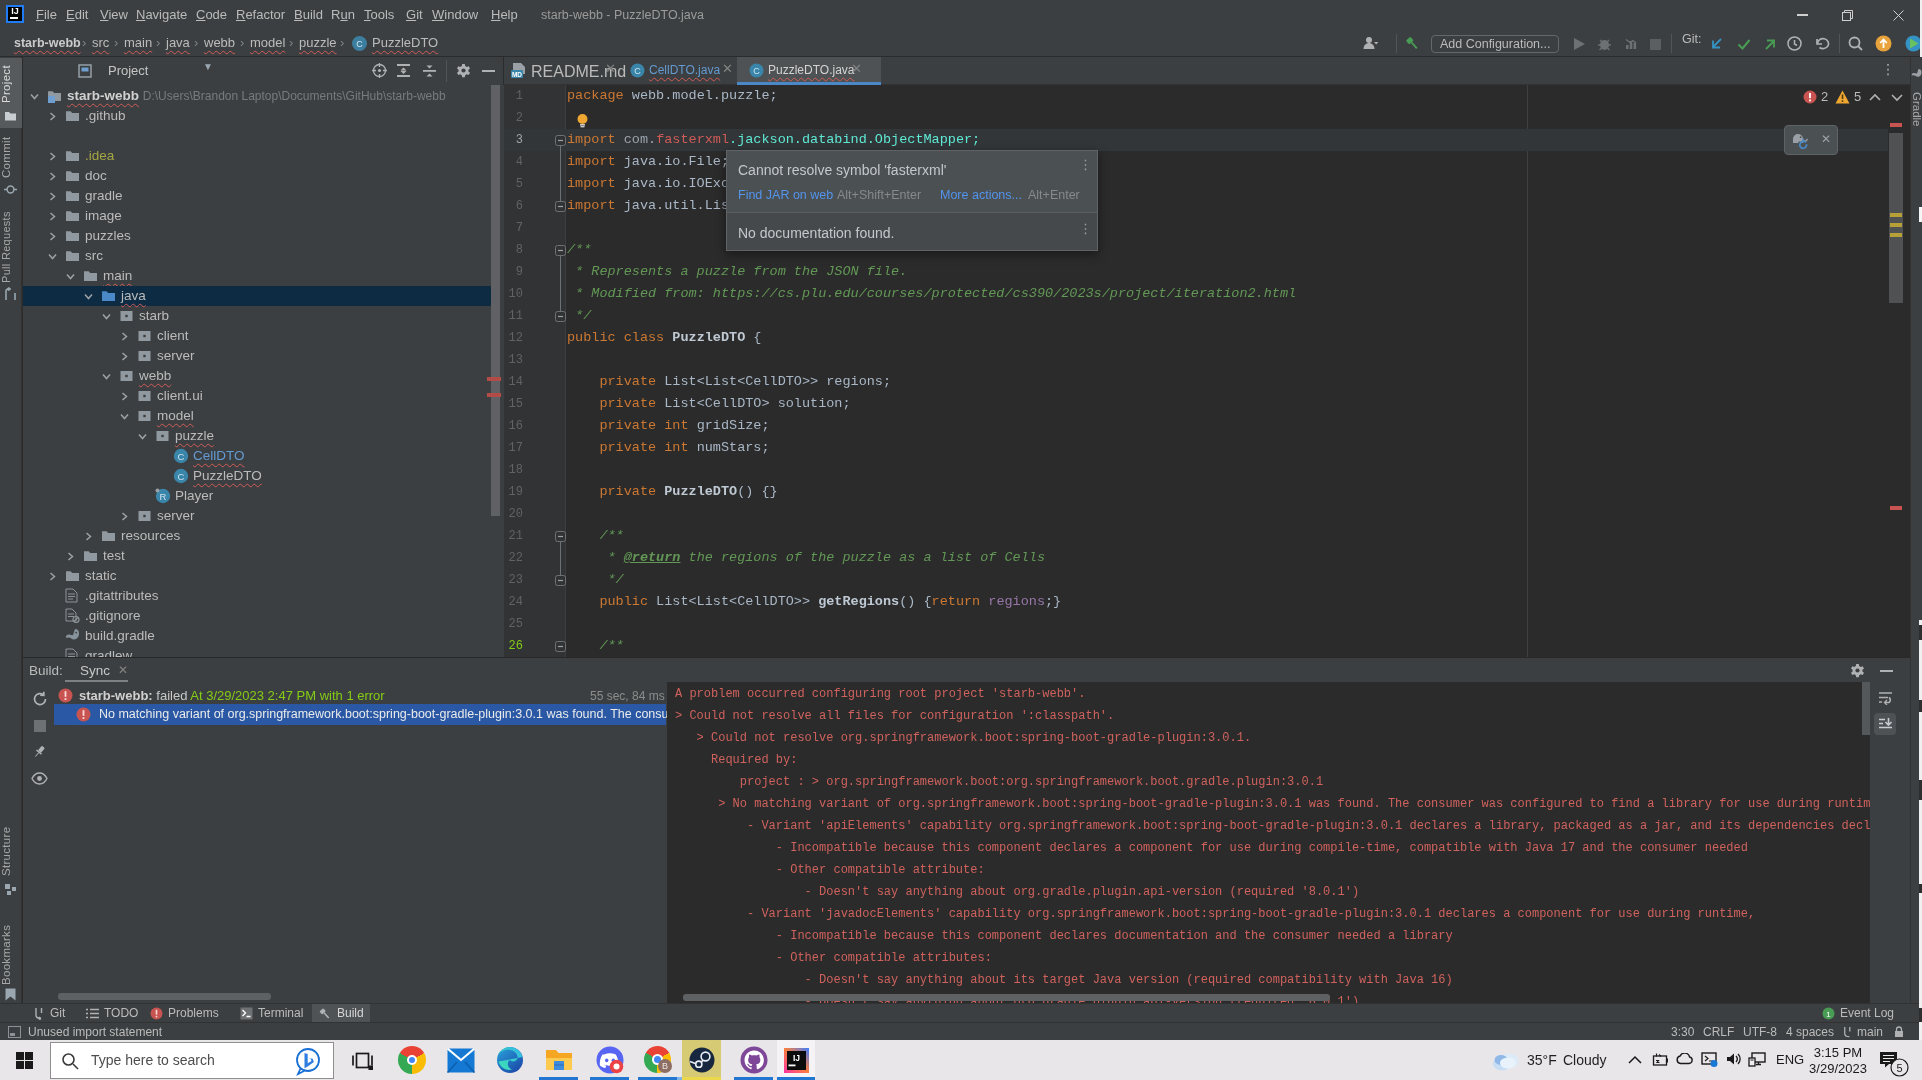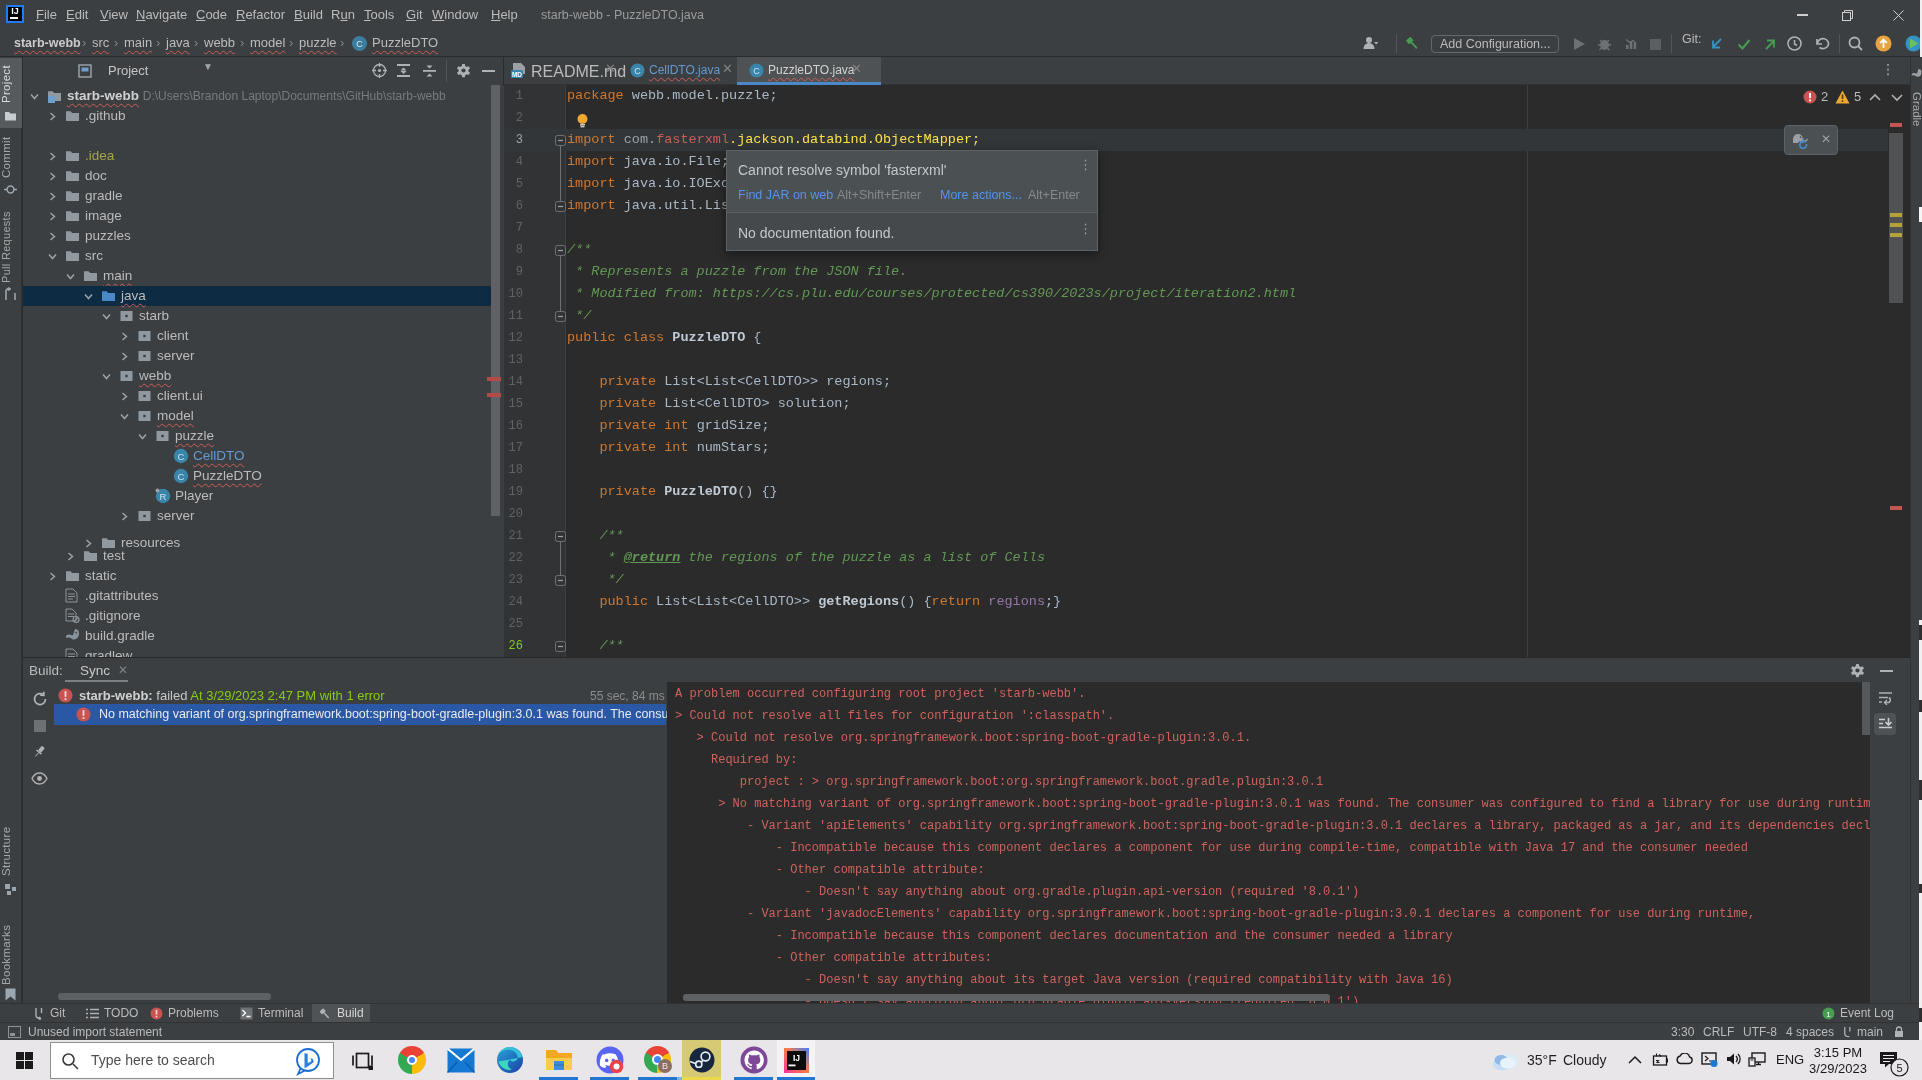--- a/index.html
+++ b/index.html
@@ -398,21 +398,21 @@
     <div class="trow" style="top:421px;">
         <svg class="tchev2" style="left:96px" width="11" height="11" viewBox="0 0 11 11">
           <path d="M3.5 2 l4 3.5 l-4 3.5" fill="none" stroke="#9da2a6" stroke-width="1.5"></path>
         </svg>
         <svg class="tico2" style="left:114px" width="15" height="15" viewBox="0 0 15 15">
           <rect x="1.5" y="3" width="12" height="10" fill="#90999f"></rect>
           <rect x="6.3" y="6.8" width="2.4" height="2.4" fill="#3c3f41"></rect>
         </svg>
         <span class="ttx" style="left:134px;">server</span>
       </div>
-    <div class="trow" style="top:441px;margin-top:7px;">
+    <div class="trow" style="top:441px;">
         <svg class="tchev2" style="left:60px" width="11" height="11" viewBox="0 0 11 11">
           <path d="M3.5 2 l4 3.5 l-4 3.5" fill="none" stroke="#9da2a6" stroke-width="1.5"></path>
         </svg>
         <svg class="tico2" style="left:78px" width="15" height="15" viewBox="0 0 15 15">
           <path d="M1 3.2 h4.6 l1.6 1.8 H14 v8 H1 z" fill="#90999f"></path>
         </svg>
         <span class="ttx" style="left:98px;">resources</span>
       </div>
     <div class="trow" style="top:461px;">
         <svg class="tchev2" style="left:42px" width="11" height="11" viewBox="0 0 11 11">
@@ -546,21 +546,21 @@
         <path d="M3 5.5 h5" stroke="#9da2a6" stroke-width="1.2"></path>
       </svg>
     <svg class="abs" style="left:51px;top:490px" width="11" height="11" viewBox="0 0 11 11">
         <rect x="0.5" y="0.5" width="10" height="10" rx="2" fill="#313335" stroke="#6e7275"></rect>
         <path d="M3 5.5 h5" stroke="#9da2a6" stroke-width="1.2"></path>
       </svg>
     <div class="abs" style="left:56px;top:61px;width:1px;height:55px;background:#6e7275"></div>
     <div class="abs" style="left:56px;top:171px;width:1px;height:55px;background:#6e7275"></div>
     <div class="abs" style="left:56px;top:457px;width:1px;height:33px;background:#6e7275"></div>
     <div class="cl" style="top:0px"><span class="kw">package</span> webb.model.puzzle;</div>
-    <div class="cl" style="top:44px"><span class="kw">import</span> <span style="color:#9aa2ab">com.</span><span class="err">fasterxml</span><span style="color:#fde047">.jackson.databind.ObjectMapper;</span></div>
+    <div class="cl" style="top:44px"><span class="kw">import</span> <span style="color:#9aa2ab">com.</span><span class="err">fasterxml</span><span style="color:#5eead4">.jackson.databind.ObjectMapper;</span></div>
     <div class="cl" style="top:66px"><span class="kw">import</span> java.io.File;</div>
     <div class="cl" style="top:88px"><span class="kw">import</span> java.io.IOException;</div>
     <div class="cl" style="top:110px"><span class="kw">import</span> java.util.List;</div>
     <div class="cl" style="top:154px"><span class="cmt">/**</span></div>
     <div class="cl" style="top:176px"><span class="cmt"> * Represents a puzzle from the JSON file.</span></div>
     <div class="cl" style="top:198px"><span class="cmt"> * Modified from: https://cs.plu.edu/courses/protected/cs390/2023s/project/iteration2.html</span></div>
     <div class="cl" style="top:220px"><span class="cmt"> */</span></div>
     <div class="cl" style="top:242px"><span class="kw">public class</span> <b style="color:#bfc9d3">PuzzleDTO</b> {</div>
     <div class="cl" style="top:286px">    <span class="kw">private</span> List&lt;List&lt;CellDTO&gt;&gt; regions;</div>
     <div class="cl" style="top:308px">    <span class="kw">private</span> List&lt;CellDTO&gt; solution;</div>

